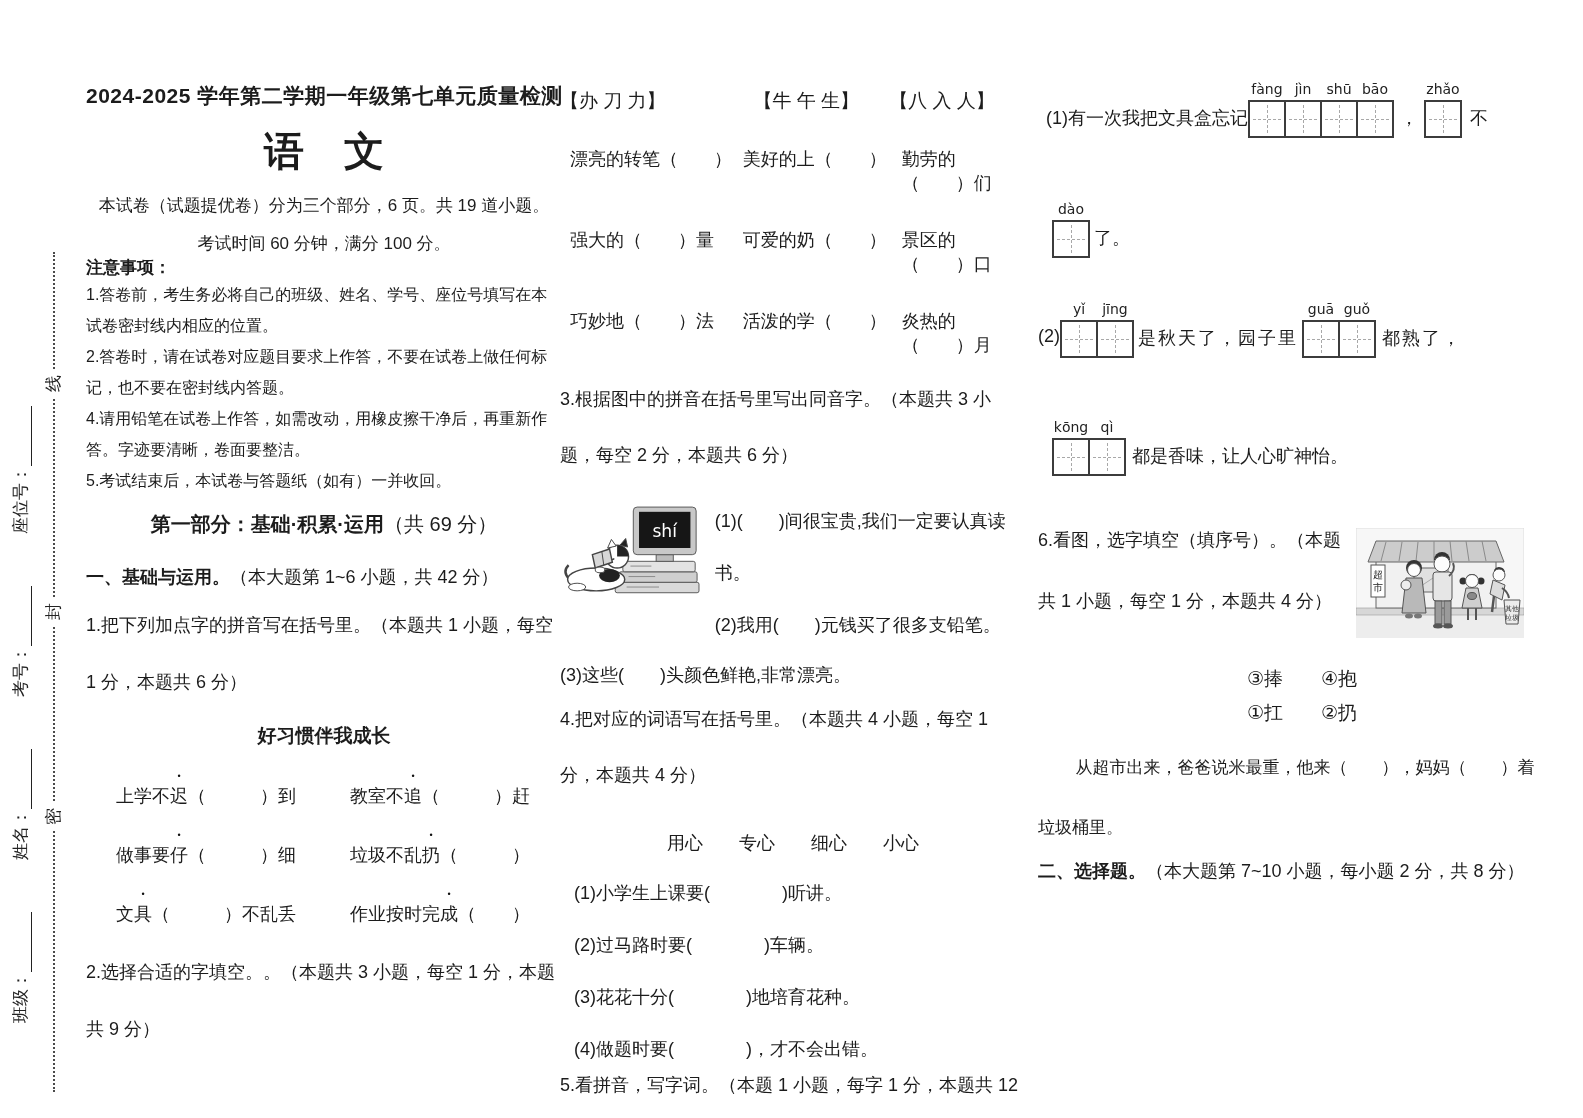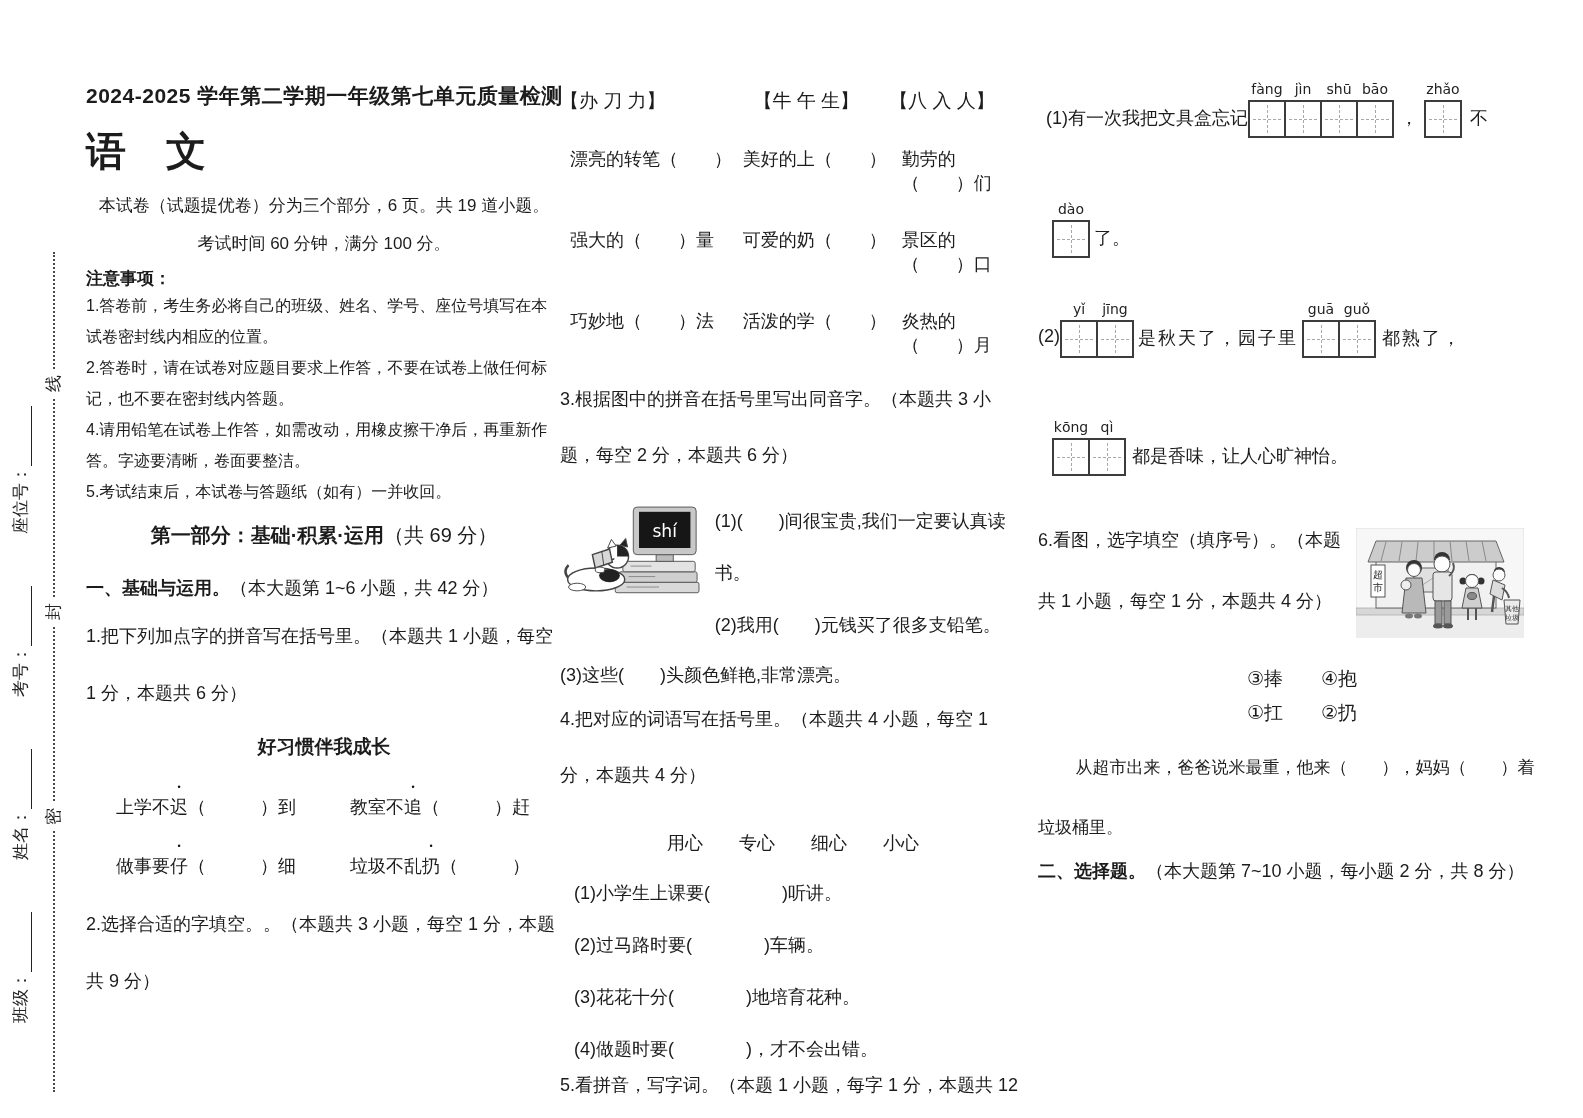--- a/index.html
+++ b/index.html
@@ -21,23 +21,23 @@
   .seal-line{
     position:absolute;left:42px;top:1092px;width:840px;height:24px;
     transform:rotate(-90deg);transform-origin:top left;
   }
   .seal-line .rule{position:absolute;left:0;right:0;top:11px;border-top:2px dotted #4a4a4a;}
   .seal-char{position:absolute;top:0;font-size:17px;color:#222;background:#fff;padding:0 5px;}
 
   
   #col1{left:86px;top:82px;width:476px;}
   .exam-title{font-size:21px;font-weight:700;letter-spacing:.5px;white-space:nowrap;}
-  .subject-title{font-size:40px;font-weight:700;margin-top:14px;}
+  .subject-title{text-align:center;font-size:40px;font-weight:700;margin-top:14px;}
   .intro{text-align:center;font-size:17px;margin-top:15px;}
-  .notice-head{font-size:17px;font-weight:700;margin-top:12px;}
+  .notice-head{font-size:17px;font-weight:700;margin-top:1px;}
   .notice{font-size:16px;line-height:31px;}
   .part1{ text-align:center;font-size:20px;margin-top:15px;}
   .part1 .bd{font-weight:700;}
   .sec-head{font-size:18px;margin-top:27px;}
   .sec-head .bd{font-weight:700;}
   .qtext{font-size:18px;line-height:57px;}
   .bank-title{text-align:center;font-size:19px;font-weight:700;margin-top:12px;}
   .q1row{display:flex;font-size:18px;margin-top:35px;padding-left:30px;gap:12px;}
   .q1row .cellB{margin-left:42px;}
   .dotchar{position:relative;}
@@ -131,20 +131,24 @@
   <div class="qtext" style="margin-top:8px;">1.把下列加点字的拼音写在括号里。（本题共 1 小题，每空 1 分，本题共 6 分）</div>
   <div class="bank-title">好习惯伴我成长</div>
 
   <div class="q1row">
     <span class="cellA"><span>上学不</span><span class="dotchar">迟</span><span>（　　　）到</span></span>
     <span class="cellB"><span>教室不</span><span class="dotchar">追</span><span>（　　　）赶</span></span>
   </div>
   <div class="q1row">
     <span class="cellA"><span>做事要</span><span class="dotchar">仔</span><span>（　　　）细</span></span>
     <span class="cellB"><span>垃圾不乱</span><span class="dotchar">扔</span><span>（　　　）</span></span>
+  </div>
+  <div class="q1row">
+    <span class="cellA"><span>文</span><span class="dotchar">具</span><span>（　　　）不乱丢</span></span>
+    <span class="cellB"><span>作业按时完</span><span class="dotchar">成</span><span>（　　）</span></span>
   </div>
 
   <div class="qtext" style="margin-top:18px;">2.选择合适的字填空。。（本题共 3 小题，每空 1 分，本题共 9 分）</div>
 </div>
 
 <div class="col" id="col2">
   <div class="banks">
     <span class="bk1">【办 刀 力】</span>
     <span class="bk2">【牛 午 生】</span>
     <span class="bk3">【八 入 人】</span>

